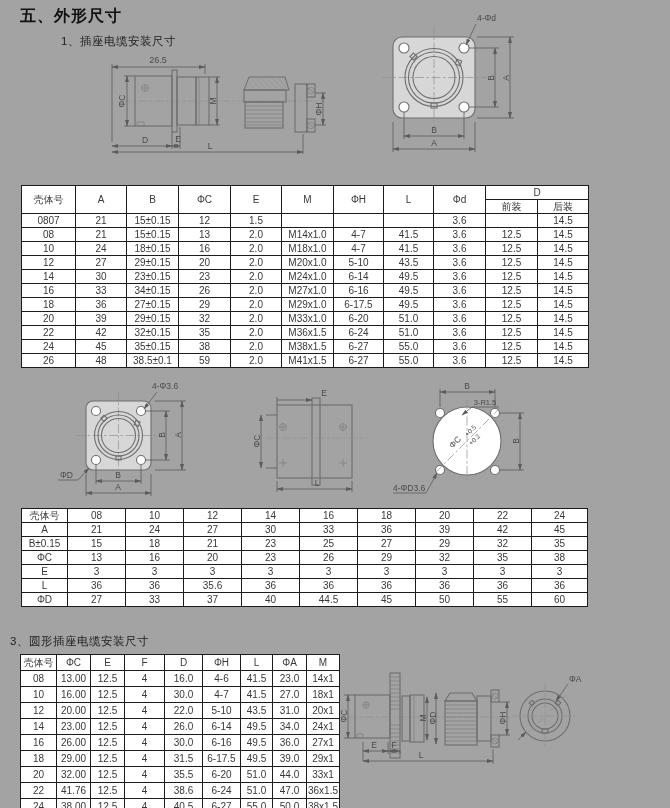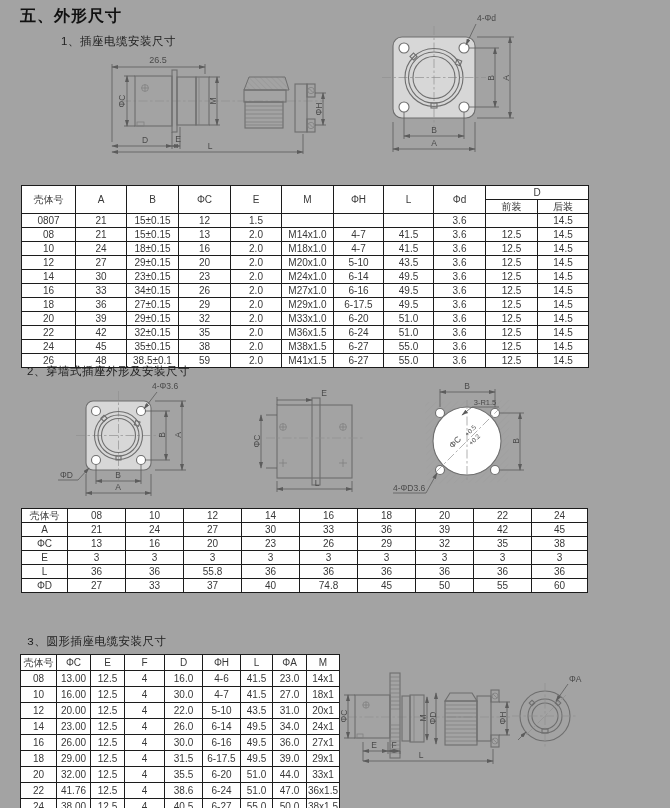--- a/index.html
+++ b/index.html
@@ -316,21 +316,20 @@
           <td>M41x1.5</td>
           <td>6-27</td>
           <td>55.0</td>
           <td>3.6</td>
           <td>12.5</td>
           <td>14.5</td>
         </tr>
       </tbody>
   </table>
 
-  <div class="sec-head" style="left:27px;top:364px;">2、穿墙式插座外形及安装尺寸</div>
 
   <svg class="abs" style="left:14px;top:378px;" width="656" height="128" viewBox="0 0 656 128">
     <defs>
       <marker id="arC" viewBox="0 0 10 6" refX="9" refY="3" markerWidth="9" markerHeight="5" orient="auto-start-reverse">
         <path d="M0,0 L10,3 L0,6 z" fill="#5c5c5c"></path>
       </marker>
       <pattern id="hC" width="5" height="5" patternUnits="userSpaceOnUse" patternTransform="rotate(45)">
         <line x1="0" y1="0" x2="0" y2="5" stroke="#9a9a9a" stroke-width="0.7"></line>
       </pattern>
     </defs>
@@ -462,20 +461,32 @@
           <td>24</td>
           <td>27</td>
           <td>30</td>
           <td>33</td>
           <td>36</td>
           <td>39</td>
           <td>42</td>
           <td>45</td>
         </tr>
         <tr>
+          <td>B±0.15</td>
+          <td>15</td>
+          <td>18</td>
+          <td>21</td>
+          <td>23</td>
+          <td>25</td>
+          <td>27</td>
+          <td>29</td>
+          <td>32</td>
+          <td>35</td>
+        </tr>
+        <tr>
           <td>ΦC</td>
           <td>13</td>
           <td>16</td>
           <td>20</td>
           <td>23</td>
           <td>26</td>
           <td>29</td>
           <td>32</td>
           <td>35</td>
           <td>38</td>
@@ -489,44 +500,44 @@
           <td>3</td>
           <td>3</td>
           <td>3</td>
           <td>3</td>
           <td>3</td>
         </tr>
         <tr>
           <td>L</td>
           <td>36</td>
           <td>36</td>
-          <td>55.8</td>
+          <td>35.6</td>
           <td>36</td>
           <td>36</td>
           <td>36</td>
           <td>36</td>
           <td>36</td>
           <td>36</td>
         </tr>
         <tr>
           <td>ΦD</td>
           <td>27</td>
           <td>33</td>
           <td>37</td>
           <td>40</td>
-          <td>74.8</td>
+          <td>44.5</td>
           <td>45</td>
           <td>50</td>
           <td>55</td>
           <td>60</td>
         </tr>
       </tbody>
   </table>
 
-  <div class="sec-head" style="left:27px;top:634px;font-family:Liberation Mono, monospace;">3、圆形插座电缆安装尺寸</div>
+  <div class="sec-head" style="left:10px;top:634px;">3、圆形插座电缆安装尺寸</div>
 
   <table class="tbl t3 abs" style="left:20px;top:654px;width:319px;">
     <colgroup>
       <col style="width:36px">
         <col style="width:34px">
         <col style="width:34px">
         <col style="width:40px">
       <col style="width:38px">
         <col style="width:38px">
         <col style="width:32px">

